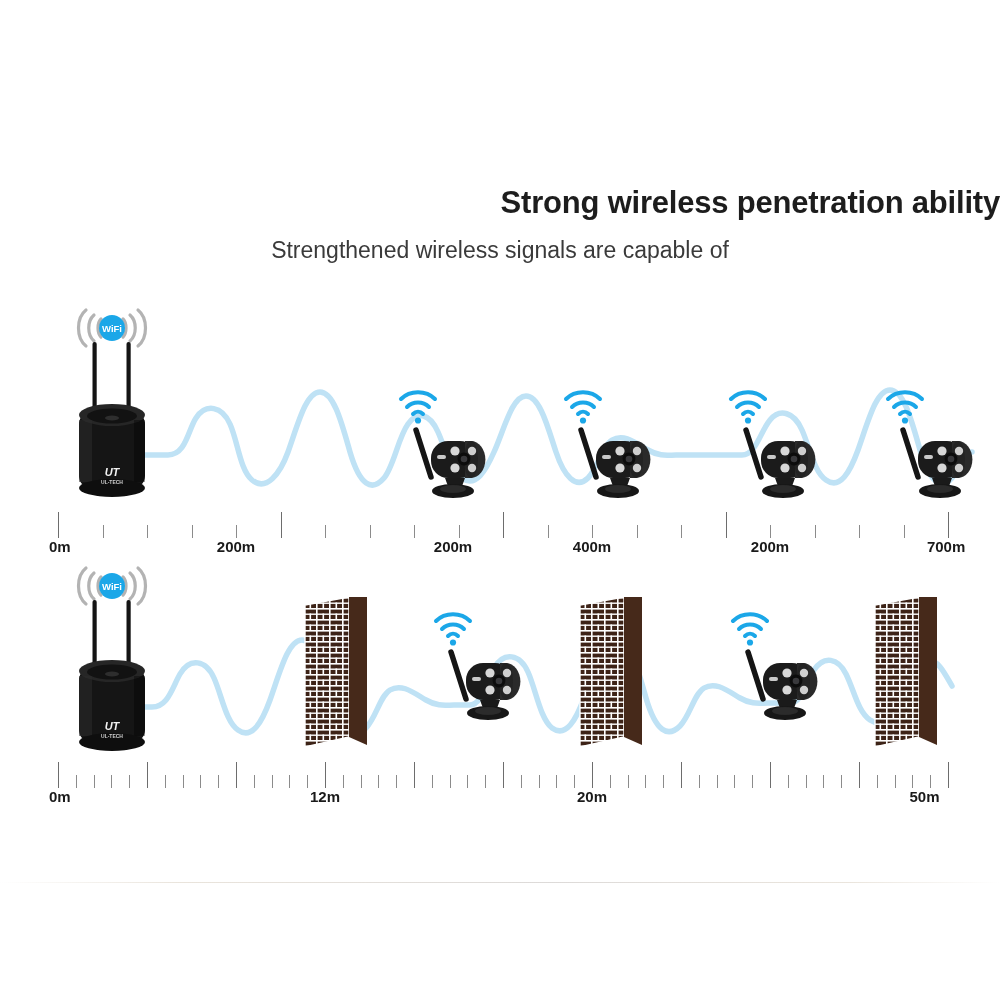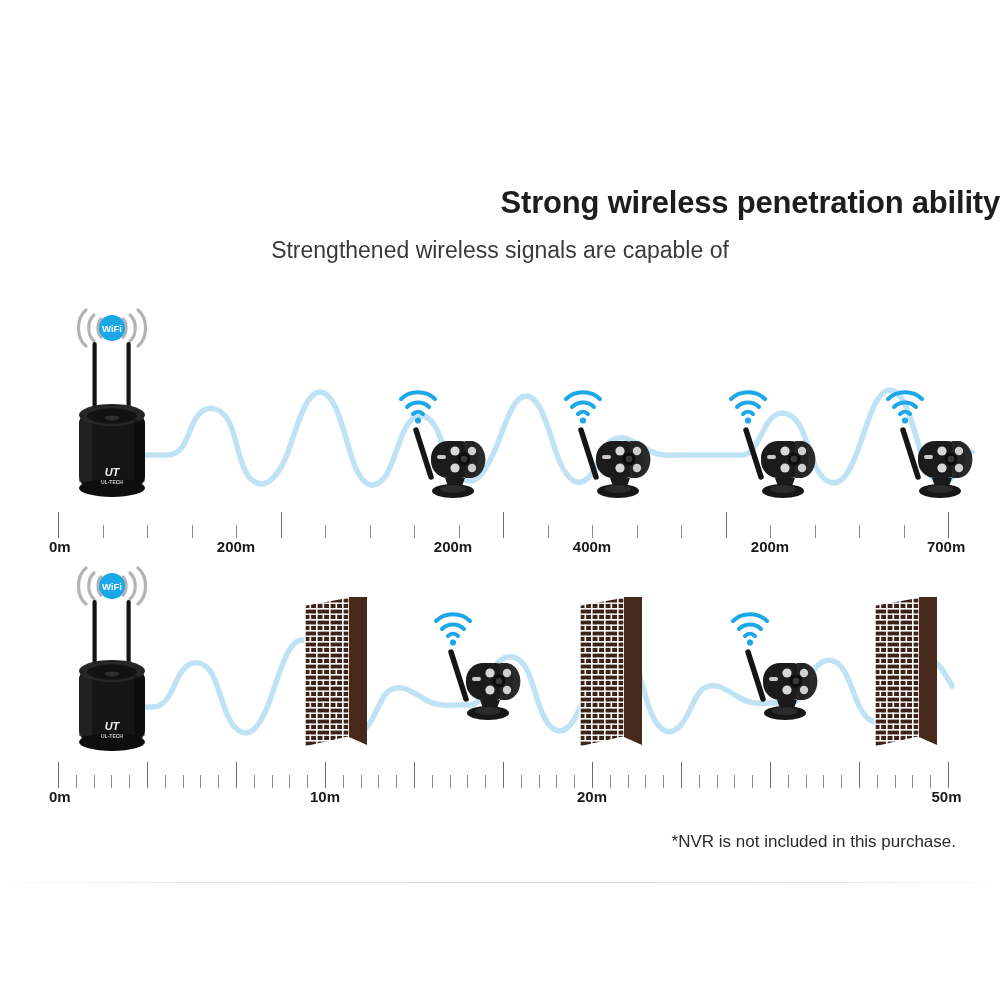--- a/index.html
+++ b/index.html
@@ -406,22 +406,21 @@
       <div class="tick" style="left: 747.6px; height: 13px;"></div>
       <div class="tick" style="left: 765.4px; height: 13px;"></div>
       <div class="tick" style="left: 783.2px; height: 13px;"></div>
       <div class="tick major" style="left: 801px; height: 26px;"></div>
       <div class="tick" style="left: 818.8px; height: 13px;"></div>
       <div class="tick" style="left: 836.6px; height: 13px;"></div>
       <div class="tick" style="left: 854.4px; height: 13px;"></div>
       <div class="tick" style="left: 872.2px; height: 13px;"></div>
       <div class="tick major" style="left: 890px; height: 26px;"></div>
       <div class="rlabel" style="left: 0px; top: 30px; transform: translateX(-42%);">0m</div>
-      <div class="rlabel" style="left: 267px; top: 30px;">10m</div>
+      <div class="rlabel" style="left: 267px; top: 30px;">12m</div>
       <div class="rlabel" style="left: 534px; top: 30px;">20m</div>
-      <div class="rlabel" style="left: 890px; top: 30px; transform: translateX(-55%);">50m</div>
+      <div class="rlabel" style="left: 868px; top: 30px; transform: translateX(-55%);">50m</div>
     </div>
 
   <div class="divider"></div>
 
-  <div class="footnote">*NVR is not included in this purchase.</div>
 
 </div>
 
 </body></html>

